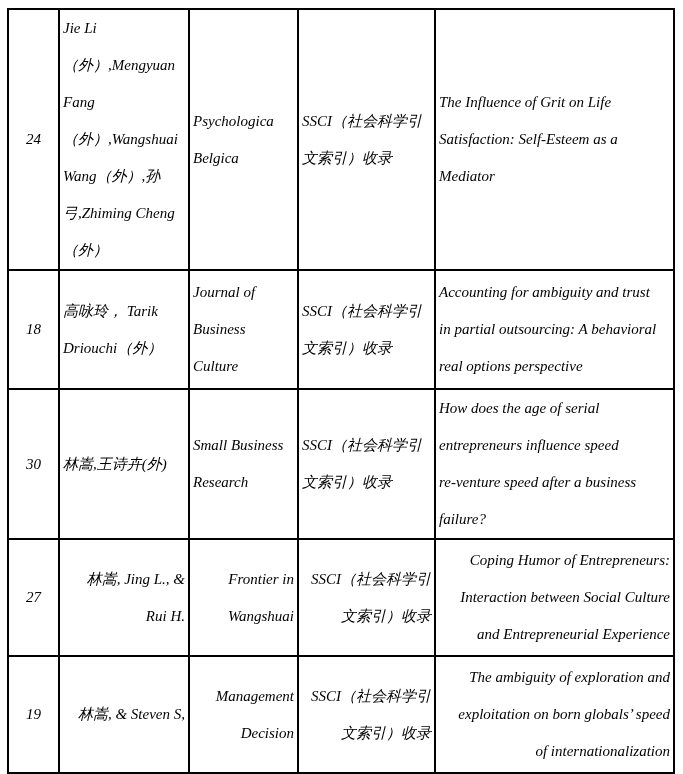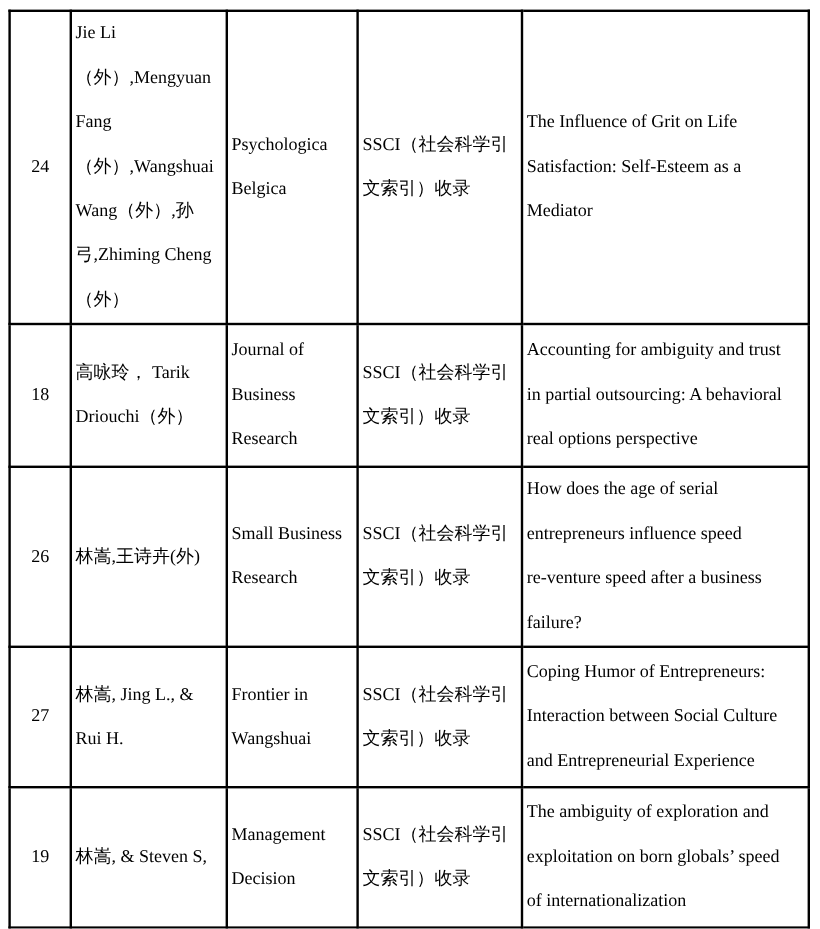--- a/index.html
+++ b/index.html
@@ -28,29 +28,30 @@
   }
   table.pub-table td {
     border: 2px solid #000000;
     vertical-align: middle;
     font-size: 15px;
     line-height: 37px;
     padding: 0 3px;
     white-space: pre-line;
     overflow: hidden;
     word-break: break-word;
+    font-style: italic;
   }
   td.c-seq { text-align: center; padding: 0; }
   tr.row-24 { height: 261px; }
   tr.row-25 { height: 119px; }
   tr.row-26 { height: 149px; }
   tr.row-27 { height: 117px; }
   tr.row-28 { height: 117px; }
   tr.align-left td { text-align: left; }
-  tr.align-center td { text-align: left; }
+  tr.align-center td { text-align: right; }
   tr td.c-seq { text-align: center; }
 </style>
 </head>
 <body>
 
 <div class="page">
   <table class="pub-table">
     <colgroup>
       <col style="width:51px">
       <col style="width:130px">
@@ -75,29 +76,29 @@
         <td class="c-title">The Influence of Grit on Life
 Satisfaction: Self-Esteem as a
 Mediator</td>
       </tr>
       <tr class="row-25 align-left">
         <td class="c-seq">18</td>
         <td class="c-authors">高咏玲， Tarik
 Driouchi（外）</td>
         <td class="c-journal">Journal of
 Business
-Research</td>
+Culture</td>
         <td class="c-index">SSCI（社会科学引
 文索引）收录</td>
         <td class="c-title">Accounting for ambiguity and trust
 in partial outsourcing: A behavioral
 real options perspective</td>
       </tr>
       <tr class="row-26 align-left">
-        <td class="c-seq">26</td>
+        <td class="c-seq">30</td>
         <td class="c-authors">林嵩,王诗卉(外)</td>
         <td class="c-journal">Small Business
 Research</td>
         <td class="c-index">SSCI（社会科学引
 文索引）收录</td>
         <td class="c-title">How does the age of serial
 entrepreneurs influence speed
 re-venture speed after a business
 failure?</td>
       </tr>

